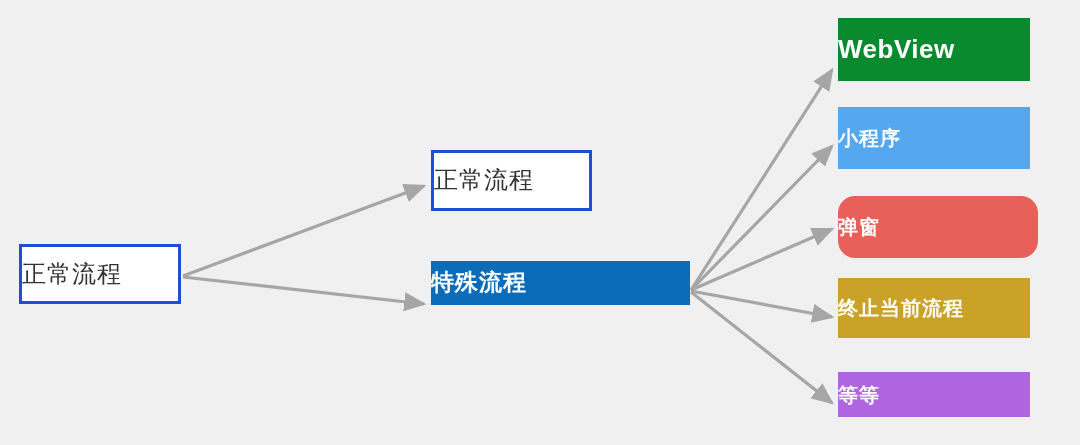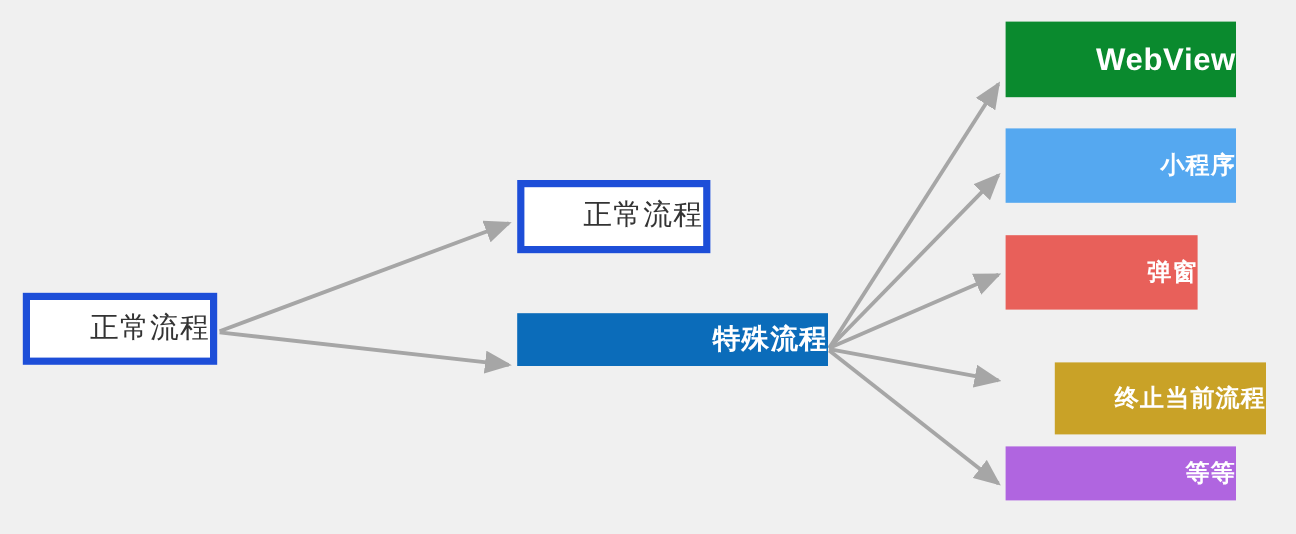--- a/index.html
+++ b/index.html
@@ -19,51 +19,51 @@
     position: absolute;
     left: 0;
     top: 0;
     width: 1080px;
     height: 445px;
   }
   .node {
     position: absolute;
     display: flex;
     align-items: center;
-    justify-content: flex-end;
+    justify-content: flex-start;
     box-sizing: border-box;
     text-align: center;
     line-height: 1.1;
     z-index: 2;
   }
   .node-plain {
     background: #ffffff;
-    border: 6px solid #1d4ed8;
+    border: 3px solid #1d4ed8;
     color: #333333;
     font-size: 24px;
     font-weight: 400;
     letter-spacing: 1px;
   }
   .node-filled {
     color: #ffffff;
     font-weight: bold;
     letter-spacing: 1px;
   }
   .node-primary { font-size: 23px; }
   .node-outcome { font-size: 20px; }
   .node-outcome-webview { font-size: 26px; letter-spacing: 0.5px; }
 
   
   #node-source      { left: 19px;  top: 244px; width: 162px; height: 60px; }
   #node-normal-flow { left: 431px; top: 150px; width: 161px; height: 61px; }
   #node-special-flow{ left: 431px; top: 261px; width: 259px; height: 44px; }
   #node-webview     { left: 838px; top: 18px;  width: 192px; height: 63px; }
   #node-miniapp     { left: 838px; top: 107px; width: 192px; height: 62px; }
-  #node-dialog      { left: 838px; top: 196px; width: 160px; height: 62px; }
-  #node-terminate   { left: 838px; top: 302px; width: 176px; height: 60px; margin-left: 41px; }
+  #node-dialog      { left: 838px; top: 196px; width: 200px; height: 62px; border-radius: 17px; }
+  #node-terminate   { left: 838px; top: 278px; width: 192px; height: 60px; }
   #node-etc         { left: 838px; top: 372px; width: 192px; height: 45px; }
 </style>
 </head>
 <body>
 
 <div id="canvas">
 
   <svg id="arrow-layer" viewBox="0 0 1080 445" xmlns="http://www.w3.org/2000/svg">
     <defs>
       <marker id="arrowhead" markerWidth="7" markerHeight="6" refX="6.2" refY="3" orient="auto" markerUnits="strokeWidth">
@@ -92,21 +92,21 @@
   </div>
 
   <div class="node node-filled node-primary" id="node-special-flow" style="background:#0b6cba;">
     <span>特殊流程</span>
   </div>
 
   <div class="node node-filled node-outcome node-outcome-webview" id="node-webview" style="background:#0a8a2e;">
     <span>WebView</span>
   </div>
 
-  <div class="node node-filled node-outcome" id="node-miniapp" style="background:#55a8f0;padding-left:44px;">
+  <div class="node node-filled node-outcome" id="node-miniapp" style="background:#55a8f0;">
     <span>小程序</span>
   </div>
 
   <div class="node node-filled node-outcome" id="node-dialog" style="background:#e8605a;">
     <span>弹窗</span>
   </div>
 
   <div class="node node-filled node-outcome" id="node-terminate" style="background:#c9a227;">
     <span>终止当前流程</span>
   </div>

